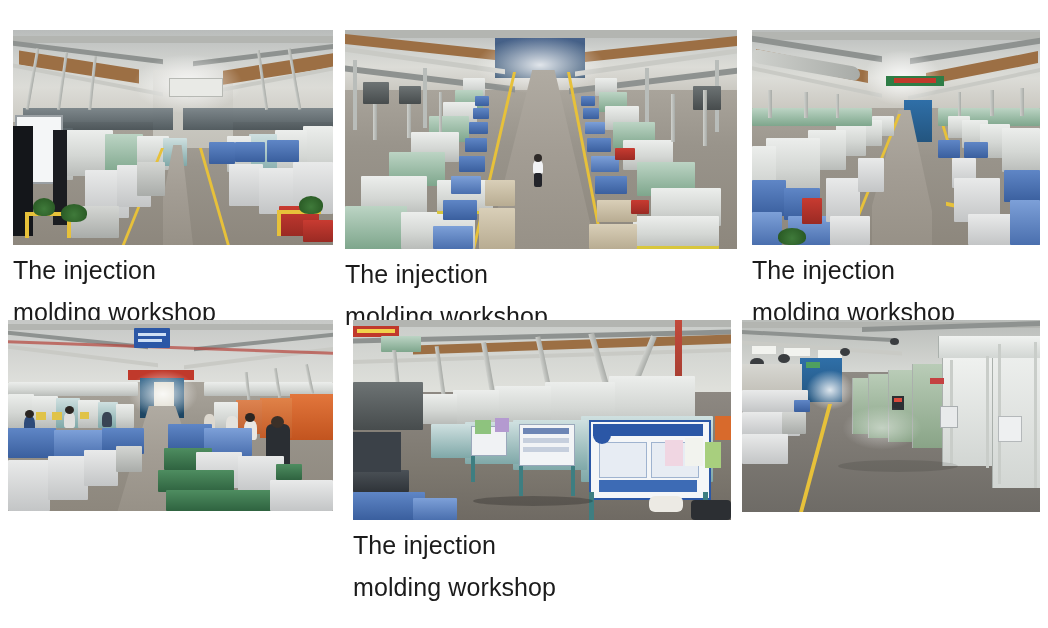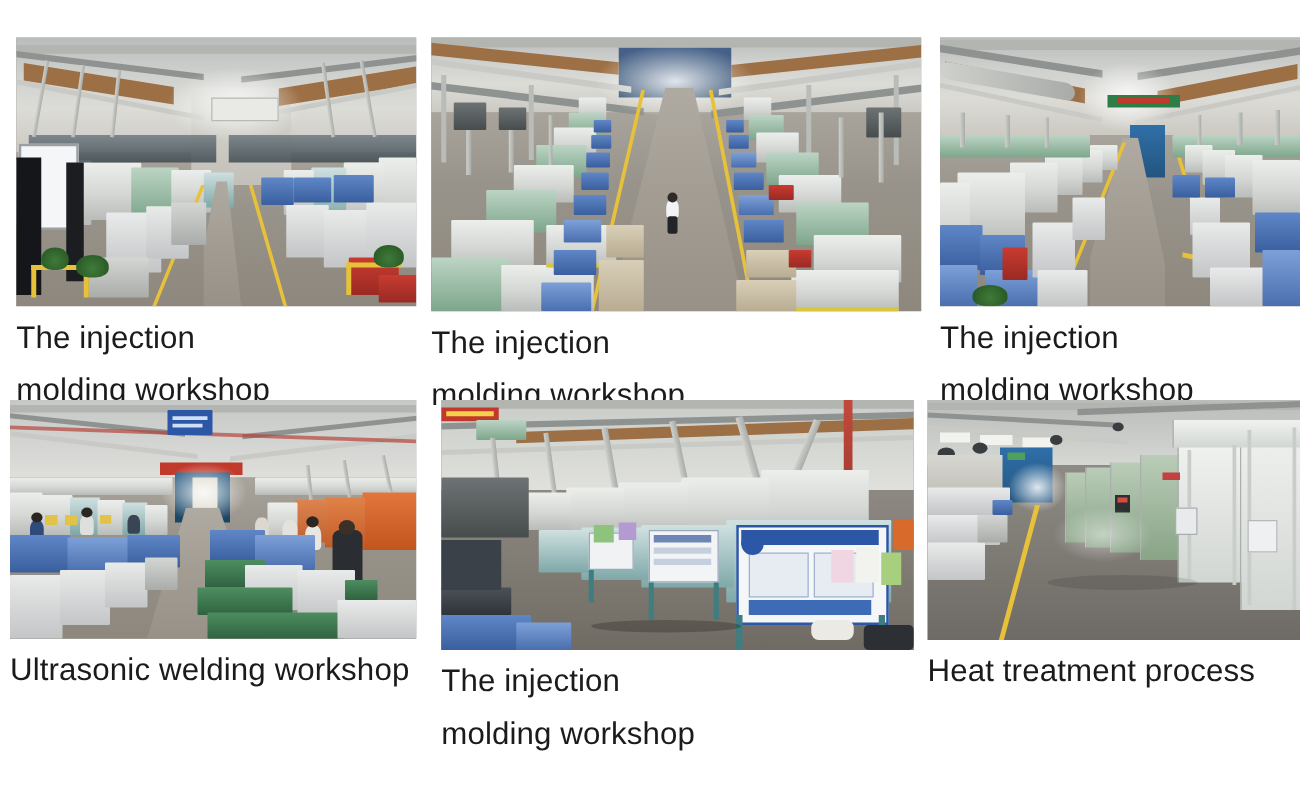--- a/index.html
+++ b/index.html
@@ -426,21 +426,20 @@
         <div class="crate blue2" style="left:196px;top:108px;width:48px;height:28px;"></div>
         <div class="crate green" style="left:156px;top:128px;width:48px;height:22px;"></div>
         <div class="crate white dotted" style="left:188px;top:132px;width:46px;height:36px;"></div>
         <div class="crate white dotted" style="left:230px;top:136px;width:46px;height:38px;"></div>
         <div class="crate green" style="left:150px;top:150px;width:76px;height:22px;"></div>
         <div class="crate green" style="left:158px;top:170px;width:110px;height:21px;"></div>
         <div class="crate white dotted" style="left:262px;top:160px;width:63px;height:31px;"></div>
         <div class="crate green" style="left:268px;top:144px;width:26px;height:16px;"></div>
       </div>
     </div>
-    <div class="caption one-line">Ultrasonic welding workshop</div>
   </div>
 
   <div class="cell" style="left:353px; top:320px; width:378px;">
     <div class="photo" style="width:378px;height:200px;">
       <div class="scene">
         <div class="ceiling" style="height:72px;background:linear-gradient(180deg,#c9ccc9,#e0e1dc);"></div>
         <div class="floor" style="height:128px;background:linear-gradient(180deg,#8d8882 0%,#7d786f 60%,#6f6a63 100%);"></div>
         <div class="beam" style="left:0;top:0;width:378px;height:7px;"></div>
         <div class="beam dark" style="left:0;top:14px;width:378px;height:5px;transform:skewY(-1.4deg);"></div>
         <div class="beam wood" style="left:60px;top:20px;width:318px;height:9px;transform:skewY(-2deg);"></div>
@@ -556,16 +555,15 @@
         <div style="position:absolute;left:188px;top:58px;width:14px;height:6px;background:#c44141;"></div>
         <div style="position:absolute;left:198px;top:86px;width:16px;height:20px;background:#e8eaeb;border:1px solid #a9aeb0;"></div>
         <div style="position:absolute;left:256px;top:96px;width:22px;height:24px;background:#eef0f1;border:1px solid #b4b8ba;"></div>
         <div style="position:absolute;left:150px;top:76px;width:12px;height:14px;background:#2c2f33;"></div>
         <div style="position:absolute;left:152px;top:78px;width:8px;height:4px;background:#d94b3d;"></div>
 
         <div class="shadow" style="left:96px;top:140px;width:120px;height:12px;border-radius:50%;opacity:.5;"></div>
         <div class="glow" style="left:100px;top:86px;width:80px;height:44px;opacity:.55;"></div>
       </div>
     </div>
-    <div class="caption one-line">Heat treatment process</div>
   </div>
 
 </div>
 
 </body></html>

